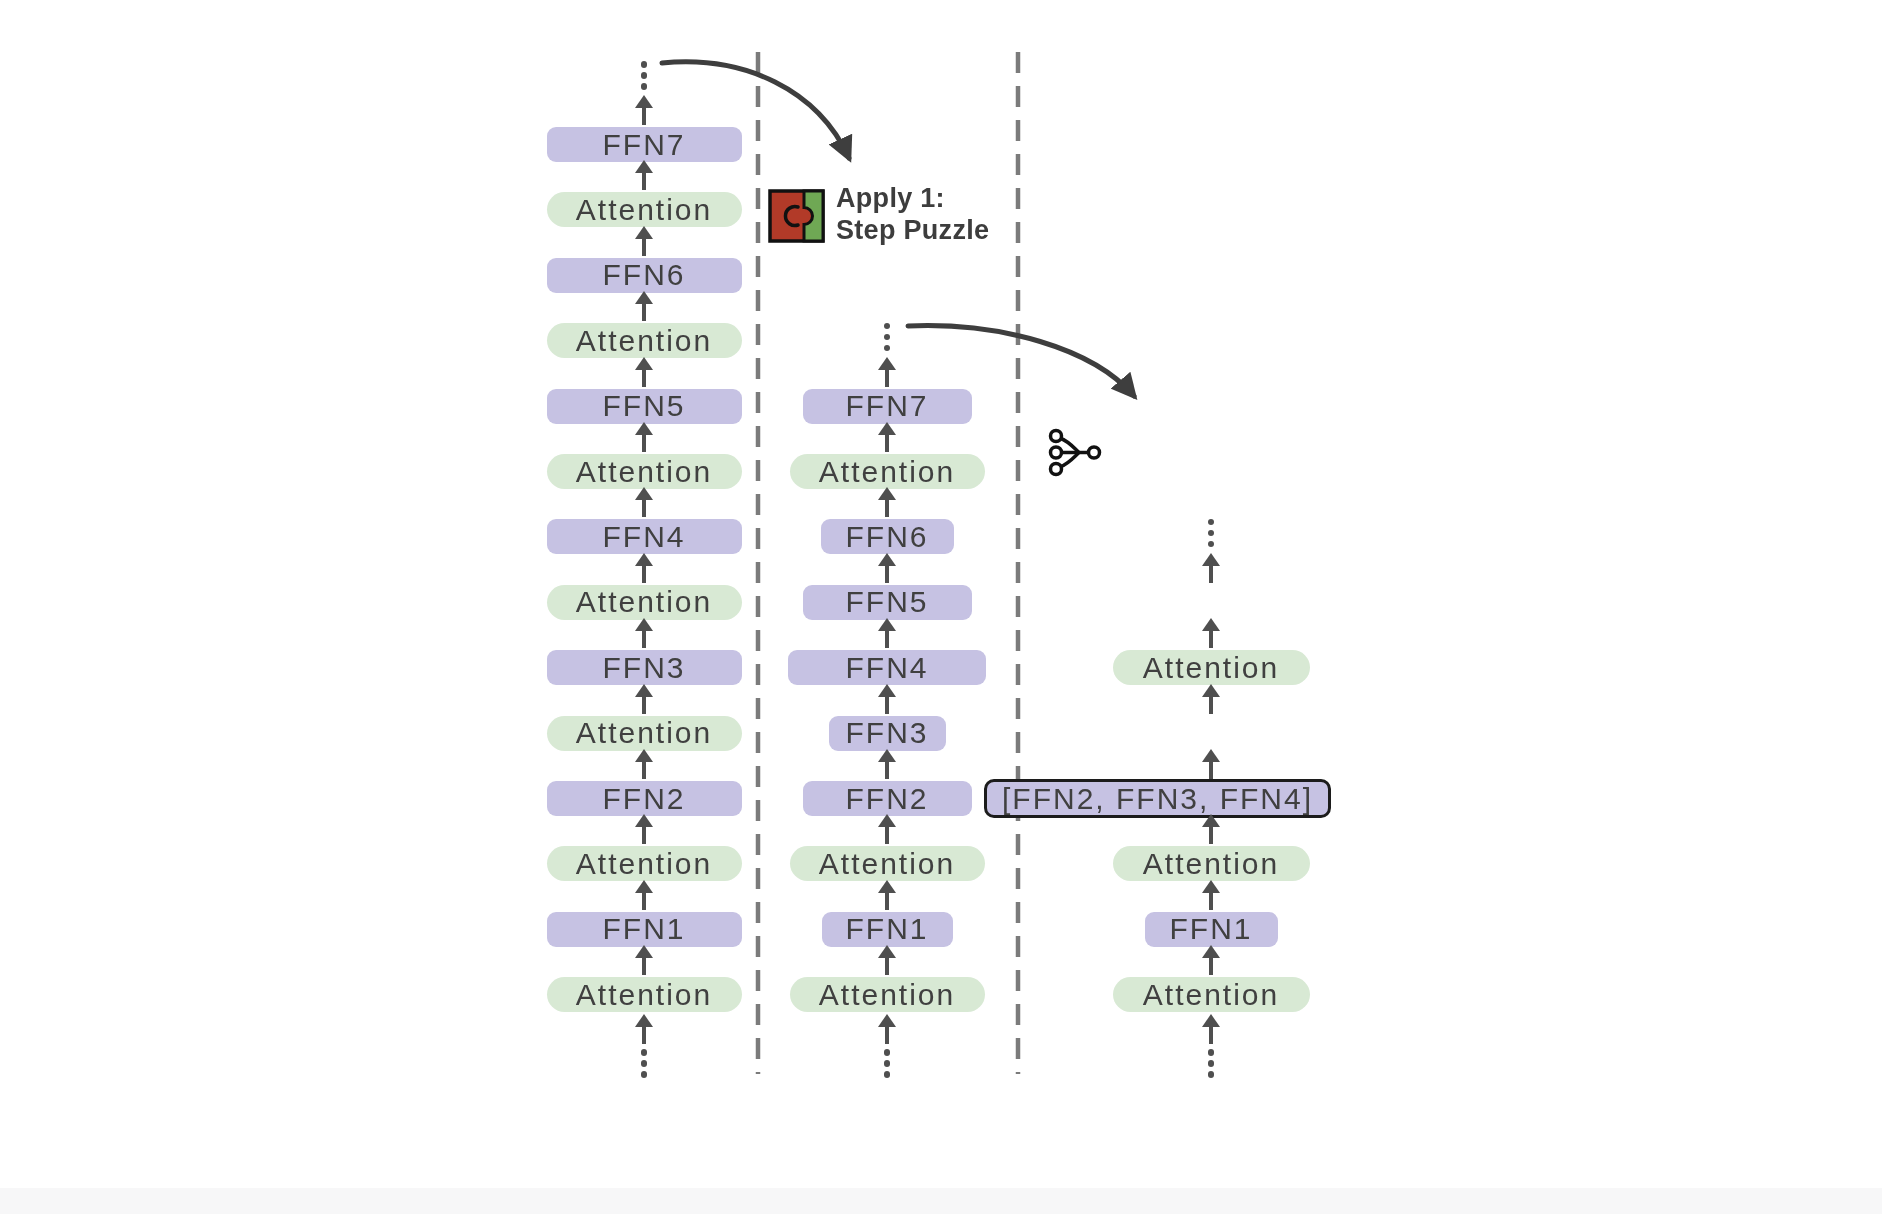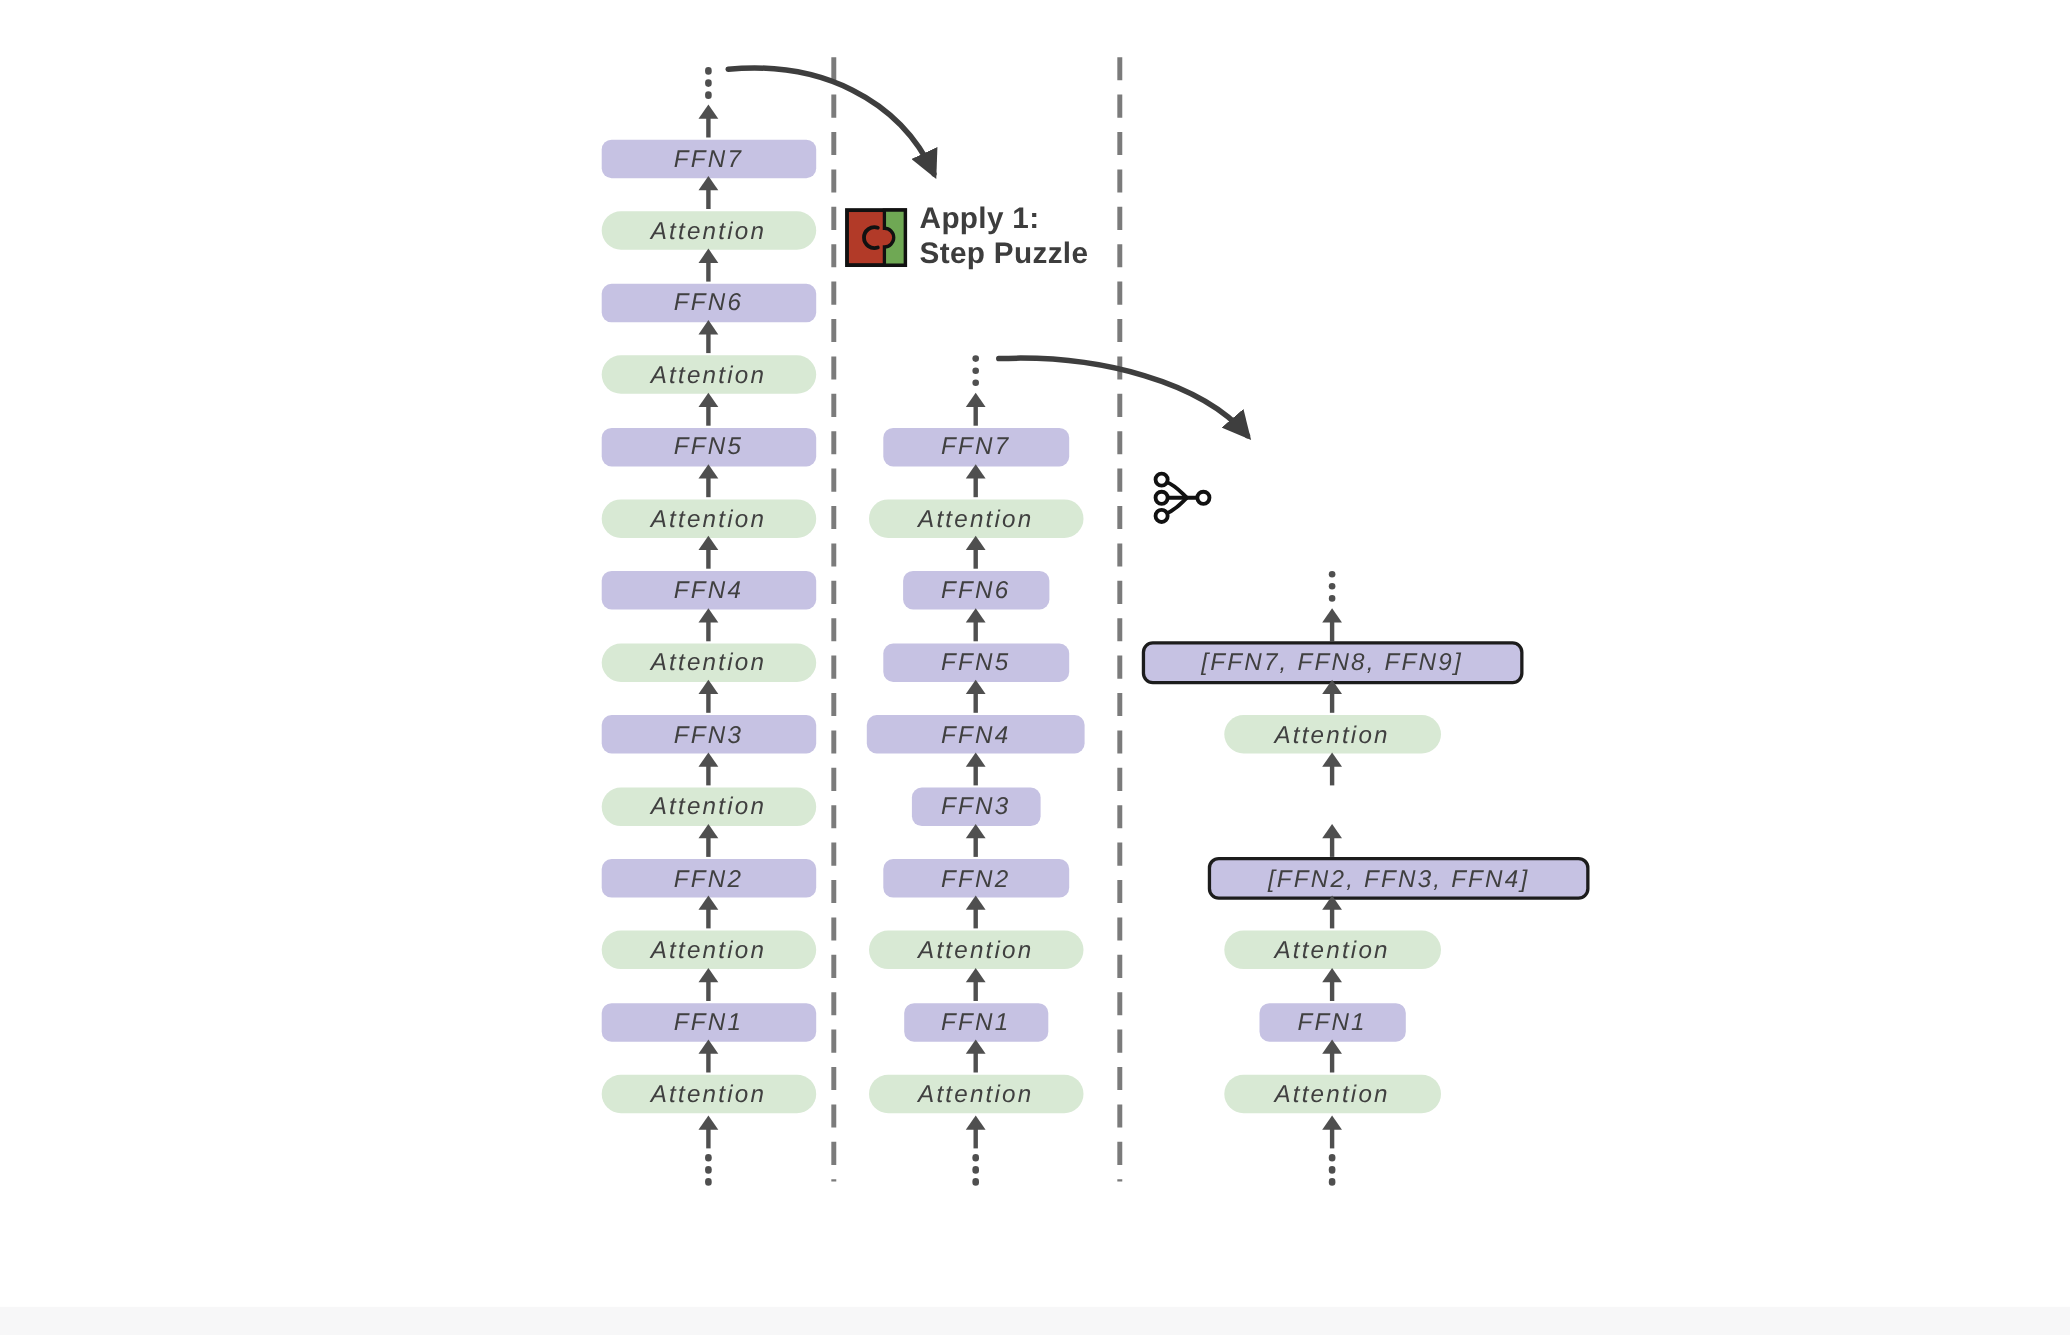--- a/index.html
+++ b/index.html
@@ -4,22 +4,22 @@
 <style>
   html,body{margin:0;padding:0;background:#fff;}
   #page{position:relative;width:1882px;height:1214px;background:#ffffff;overflow:hidden;
         font-family:"Liberation Sans",sans-serif;}
   #diagram{position:absolute;left:0;top:0;width:100%;height:100%;}
   svg.overlay{position:absolute;left:0;top:0;pointer-events:none;}
   .sep{stroke:var(--dashed,#7b7b7b);stroke-width:4.5;stroke-dasharray:21 13;fill:none;}
   .curve{stroke:var(--curve,#3e3e3e);stroke-width:5;fill:none;stroke-linecap:round;}
   #arrowhead path{fill:var(--curve,#3e3e3e);}
   .block{position:absolute;display:flex;align-items:center;justify-content:center;
-         font-size:22px;letter-spacing:2px;color:var(--block-text,#404040);
-         white-space:nowrap;box-sizing:border-box;font-style:italic;}
+         font-size:30px;letter-spacing:2px;color:var(--block-text,#404040);
+         white-space:nowrap;box-sizing:border-box;}
   .block.ffn{background:var(--ffn-fill,#c6c2e3);border-radius:9px;}
   .block.attention{background:var(--attn-fill,#d8e9d4);border-radius:18px;}
   .block.ffn-fused{background:var(--ffn-fill,#c6c2e3);border-radius:10px;
          border:3px solid var(--fused-border,#1c1c1c);}
   .gap-arrow{position:absolute;width:20px;}
   .gap-arrow .head{width:0;height:0;margin:0 auto;
          border-left:9px solid transparent;border-right:9px solid transparent;
          border-bottom:13px solid var(--arrow,#4f4f4f);}
   .gap-arrow .stem{width:4.5px;height:18px;background:var(--arrow,#4f4f4f);margin:-1px auto 0;}
   .dots{position:absolute;width:20px;display:flex;flex-direction:column;align-items:center;gap:4.5px;}
@@ -199,31 +199,30 @@
       </div>
       <div class="dots" style="left: 1201px; top: 518.8px;">
         <span></span>
         <span></span>
         <span></span>
       </div>
       <div class="gap-arrow" style="left: 1201px; top: 552.8px;">
         <div class="head"></div>
         <div class="stem"></div>
       </div>
-      <div class="block ffn-fused" style="left: 1037.5px; top: 582.8px; width: 347px; height: 39px;">[FFN7, FFN8, FFN9]</div>
       <div class="block attention" style="left: 1112.5px; top: 650.2px; width: 197px; height: 35px;">Attention</div>
       <div class="gap-arrow" style="left: 1201px; top: 618.2px;">
         <div class="head"></div>
         <div class="stem"></div>
       </div>
       <div class="gap-arrow" style="left: 1201px; top: 683.6px;">
         <div class="head"></div>
         <div class="stem"></div>
       </div>
-      <div class="block ffn-fused" style="left: 1098px; top: 779px; width: 347px; height: 39px;">[FFN2, FFN3, FFN4]</div>
+      <div class="block ffn-fused" style="left: 984px; top: 779px; width: 347px; height: 39px;">[FFN2, FFN3, FFN4]</div>
       <div class="gap-arrow" style="left: 1201px; top: 749px;">
         <div class="head"></div>
         <div class="stem"></div>
       </div>
       <div class="block attention" style="left: 1112.5px; top: 846.4px; width: 197px; height: 35px;">Attention</div>
       <div class="gap-arrow" style="left: 1201px; top: 814.4px;">
         <div class="head"></div>
         <div class="stem"></div>
       </div>
       <div class="block ffn" style="left: 1144.5px; top: 911.8px; width: 133px; height: 35px;">FFN1</div>

